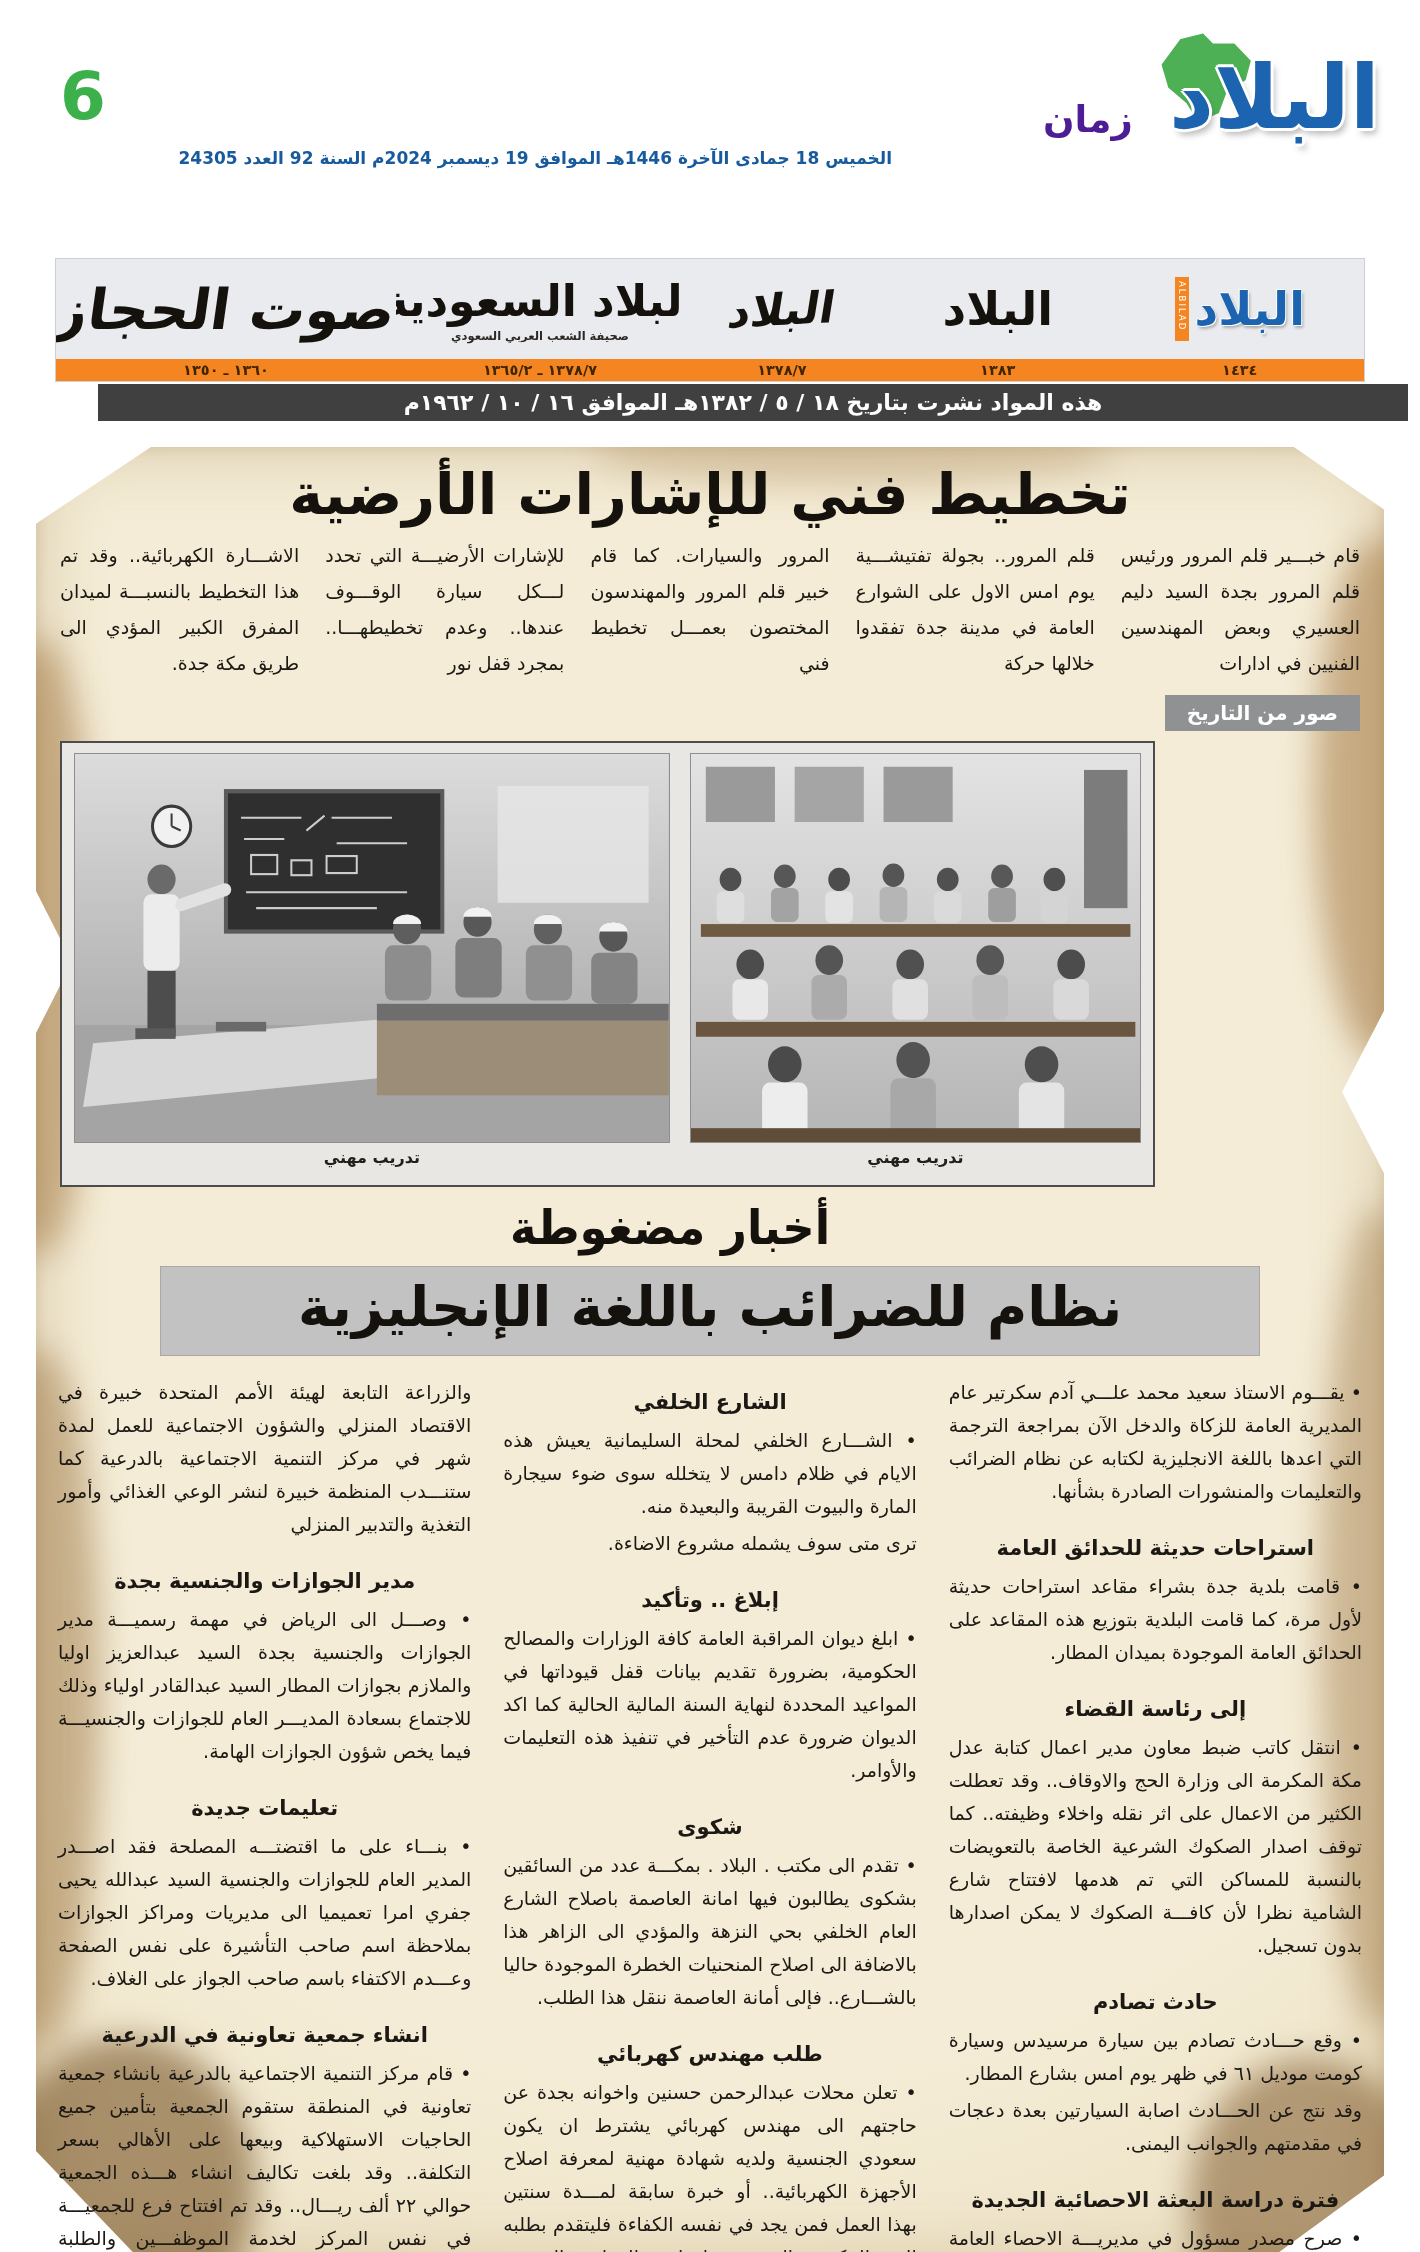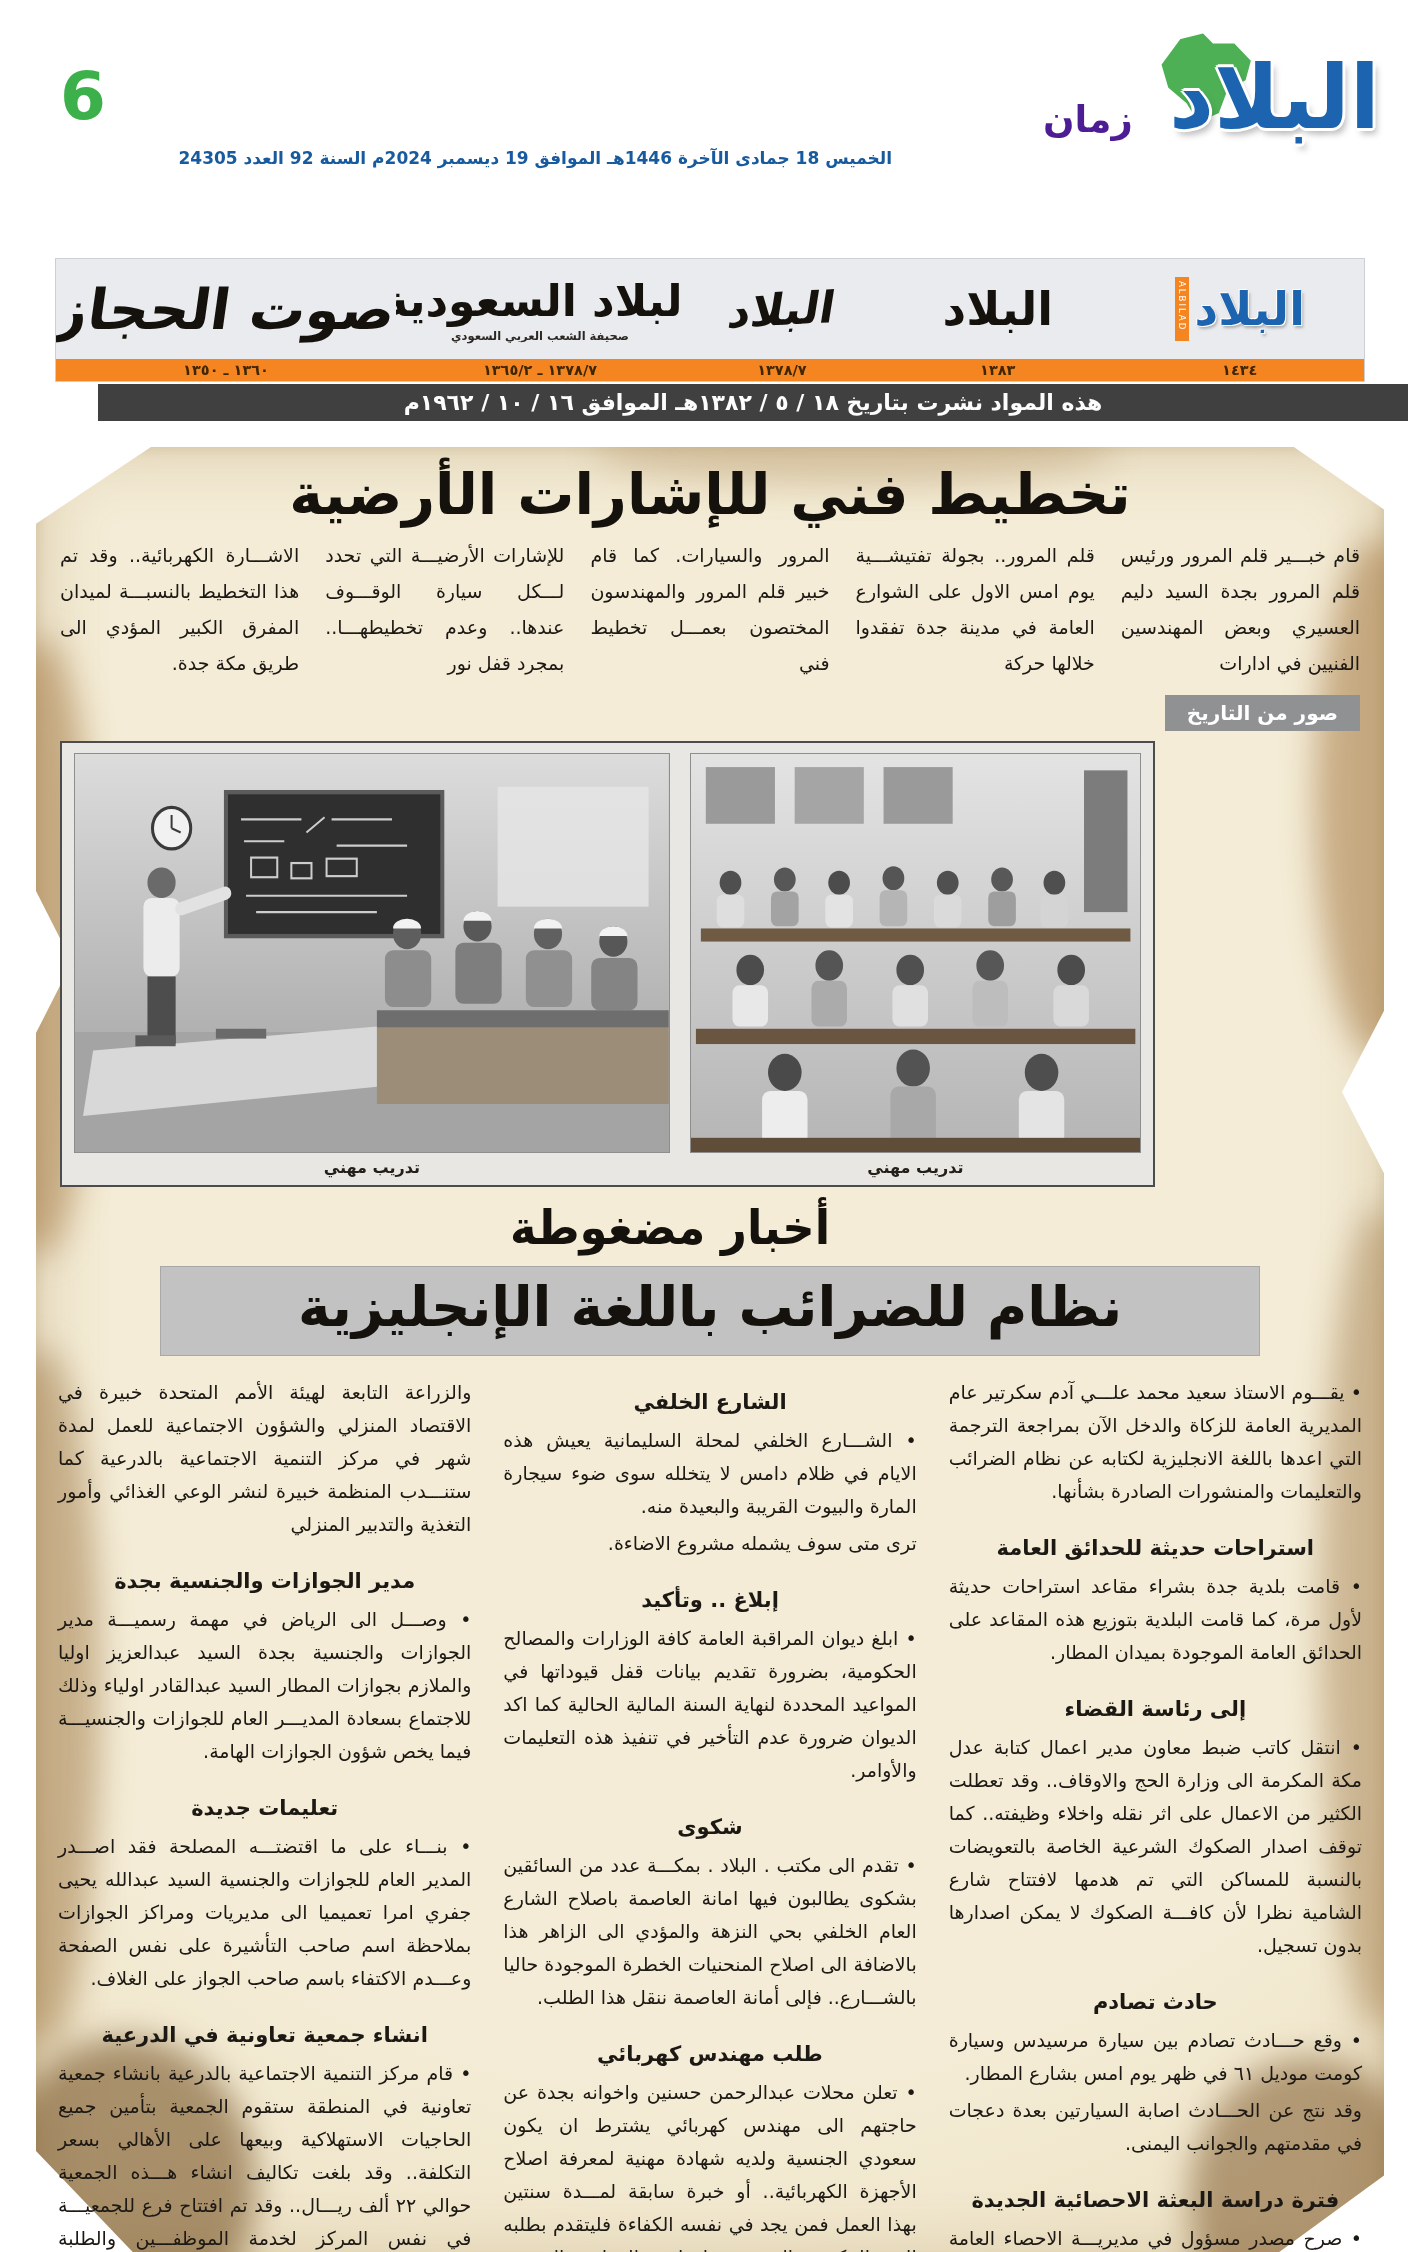--- a/index.html
+++ b/index.html
@@ -64,21 +64,21 @@
   .headline1 { text-align:center; font-size:57px; font-weight:900; color:#15110c; margin:14px 0 10px; letter-spacing:-1px; }
   .intro-cols { direction:rtl; display:flex; gap:26px; margin:2px 2px 0; font-size:19px; line-height:36px;
                 color:#1c1813; text-align:justify; }
   .intro-col { flex:1; }
 
   
   .photo-section { position:relative; margin-top:14px; height:500px; direction:ltr; }
   .photo-badge { position:absolute; top:0; right:2px; background:#8f9192; color:#fff; font-weight:700; font-size:20px;
                  padding:6px 22px; letter-spacing:.5px; }
   .photo-box { position:absolute; top:46px; left:2px; width:1095px; height:446px; background:#e8e7e3;
-               border:2px solid #4c4c4c; display:flex; gap:20px; padding:10px 12px 2px; }
+               border:2px solid #4c4c4c; display:flex; gap:20px; padding:10px 12px 12px; }
   .photo-fig { display:flex; flex-direction:column; min-width:0; }
   .photo-fig.wide { flex:1.32; } .photo-fig.narrow { flex:1; }
   .photo-frame { flex:1; border:1px solid #8e8e8e; overflow:hidden; background:#bdbdbd; }
   .photo-frame svg { width:100%; height:100%; display:block; }
   .photo-caption { height:30px; line-height:30px; text-align:center; font-size:16px; font-weight:700; color:#242019; }
 
   
   .kicker { position:relative; left:-40px; width:100%; text-align:center; font-size:45px; font-weight:900;
             color:#15110c; margin-top:6px; transform:scaleY(1.05); }
   .headline2-bar { width:1100px; margin:12px auto 0; background:#c2c2c2; border:1px solid #a8a8a8;

